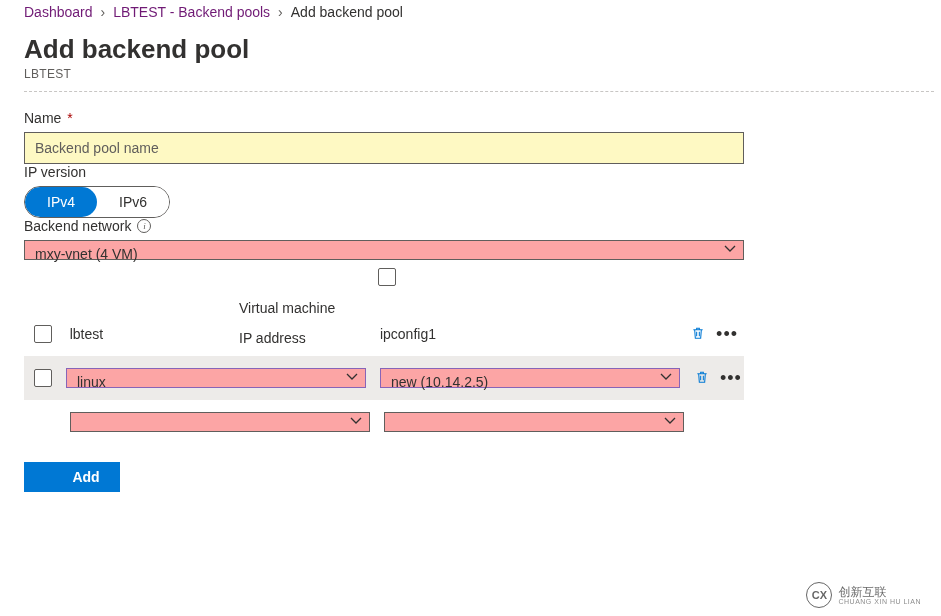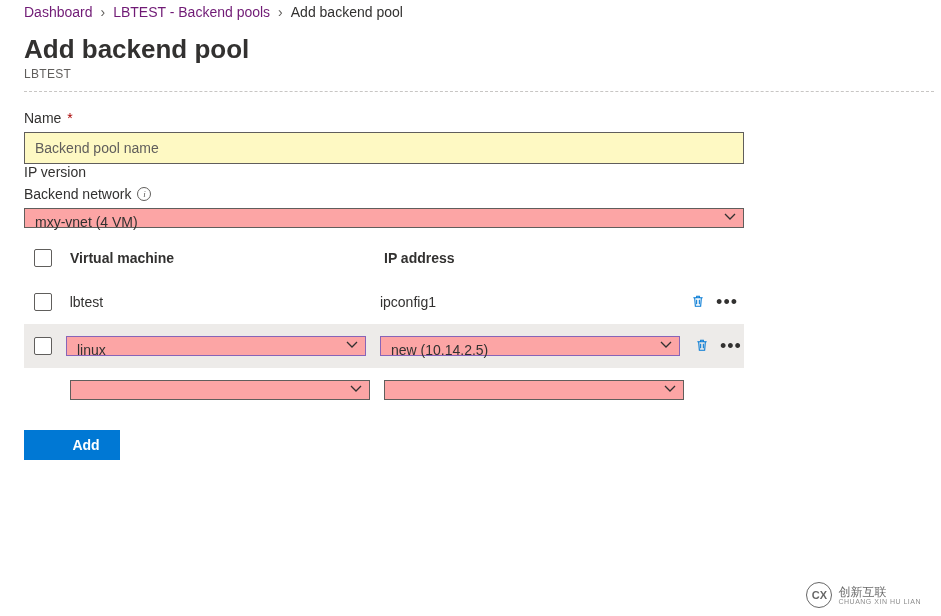--- a/index.html
+++ b/index.html
@@ -44,21 +44,21 @@
   }
   .select-chev {
     position: absolute; right: 8px; top: 50%; transform: translateY(-50%);
     pointer-events: none;
   }
   .select-purple { border-color: #8764b8; }
 
   
   .vm-block { margin-top: 8px; }
   .tbl-row { display: flex; align-items: center; height: 44px; padding-left: 10px; gap: 14px; width: 720px; }
-  .tbl-row.header { font-weight: 700; }
+  .tbl-row.header { font-weight: 400; flex-direction: column; }
   .tbl-row.sel { background: #edebe9; }
   .col-check { width: 22px; display: flex; align-items: center; }
   .col-vm { width: 300px; display: flex; align-items: center; }
   .col-ip { width: 300px; display: flex; align-items: center; }
   .col-actions { flex: 1; display: flex; align-items: center; gap: 10px; justify-content: flex-end; padding-right: 6px; }
 
   .chk { width: 18px; height: 18px; border: 1px solid #605e5c; border-radius: 2px; background: #fff; cursor: pointer; }
 
   .icon-delete svg { width: 16px; height: 16px; }
   .icon-more { font-size: 18px; letter-spacing: 1px; cursor: pointer; color: #323130; }
@@ -103,20 +103,24 @@
       <span>Name</span>
       <span class="req">*</span>
     </div>
     <input class="text-input" type="text" placeholder="Backend pool name" style="">
   </div>
 
   
   <div class="field">
     <div class="field-label">
       <span>IP version</span>
+    </div>
+    <div class="pill-group">
+      <div class="pill selected">IPv4</div>
+      <div class="pill">IPv6</div>
     </div>
   </div>
 
   
   <div class="field">
     <div class="field-label">
       <span>Backend network</span>
       <span class="info-icon">i</span>
     </div>
     <div class="select-wrap">

